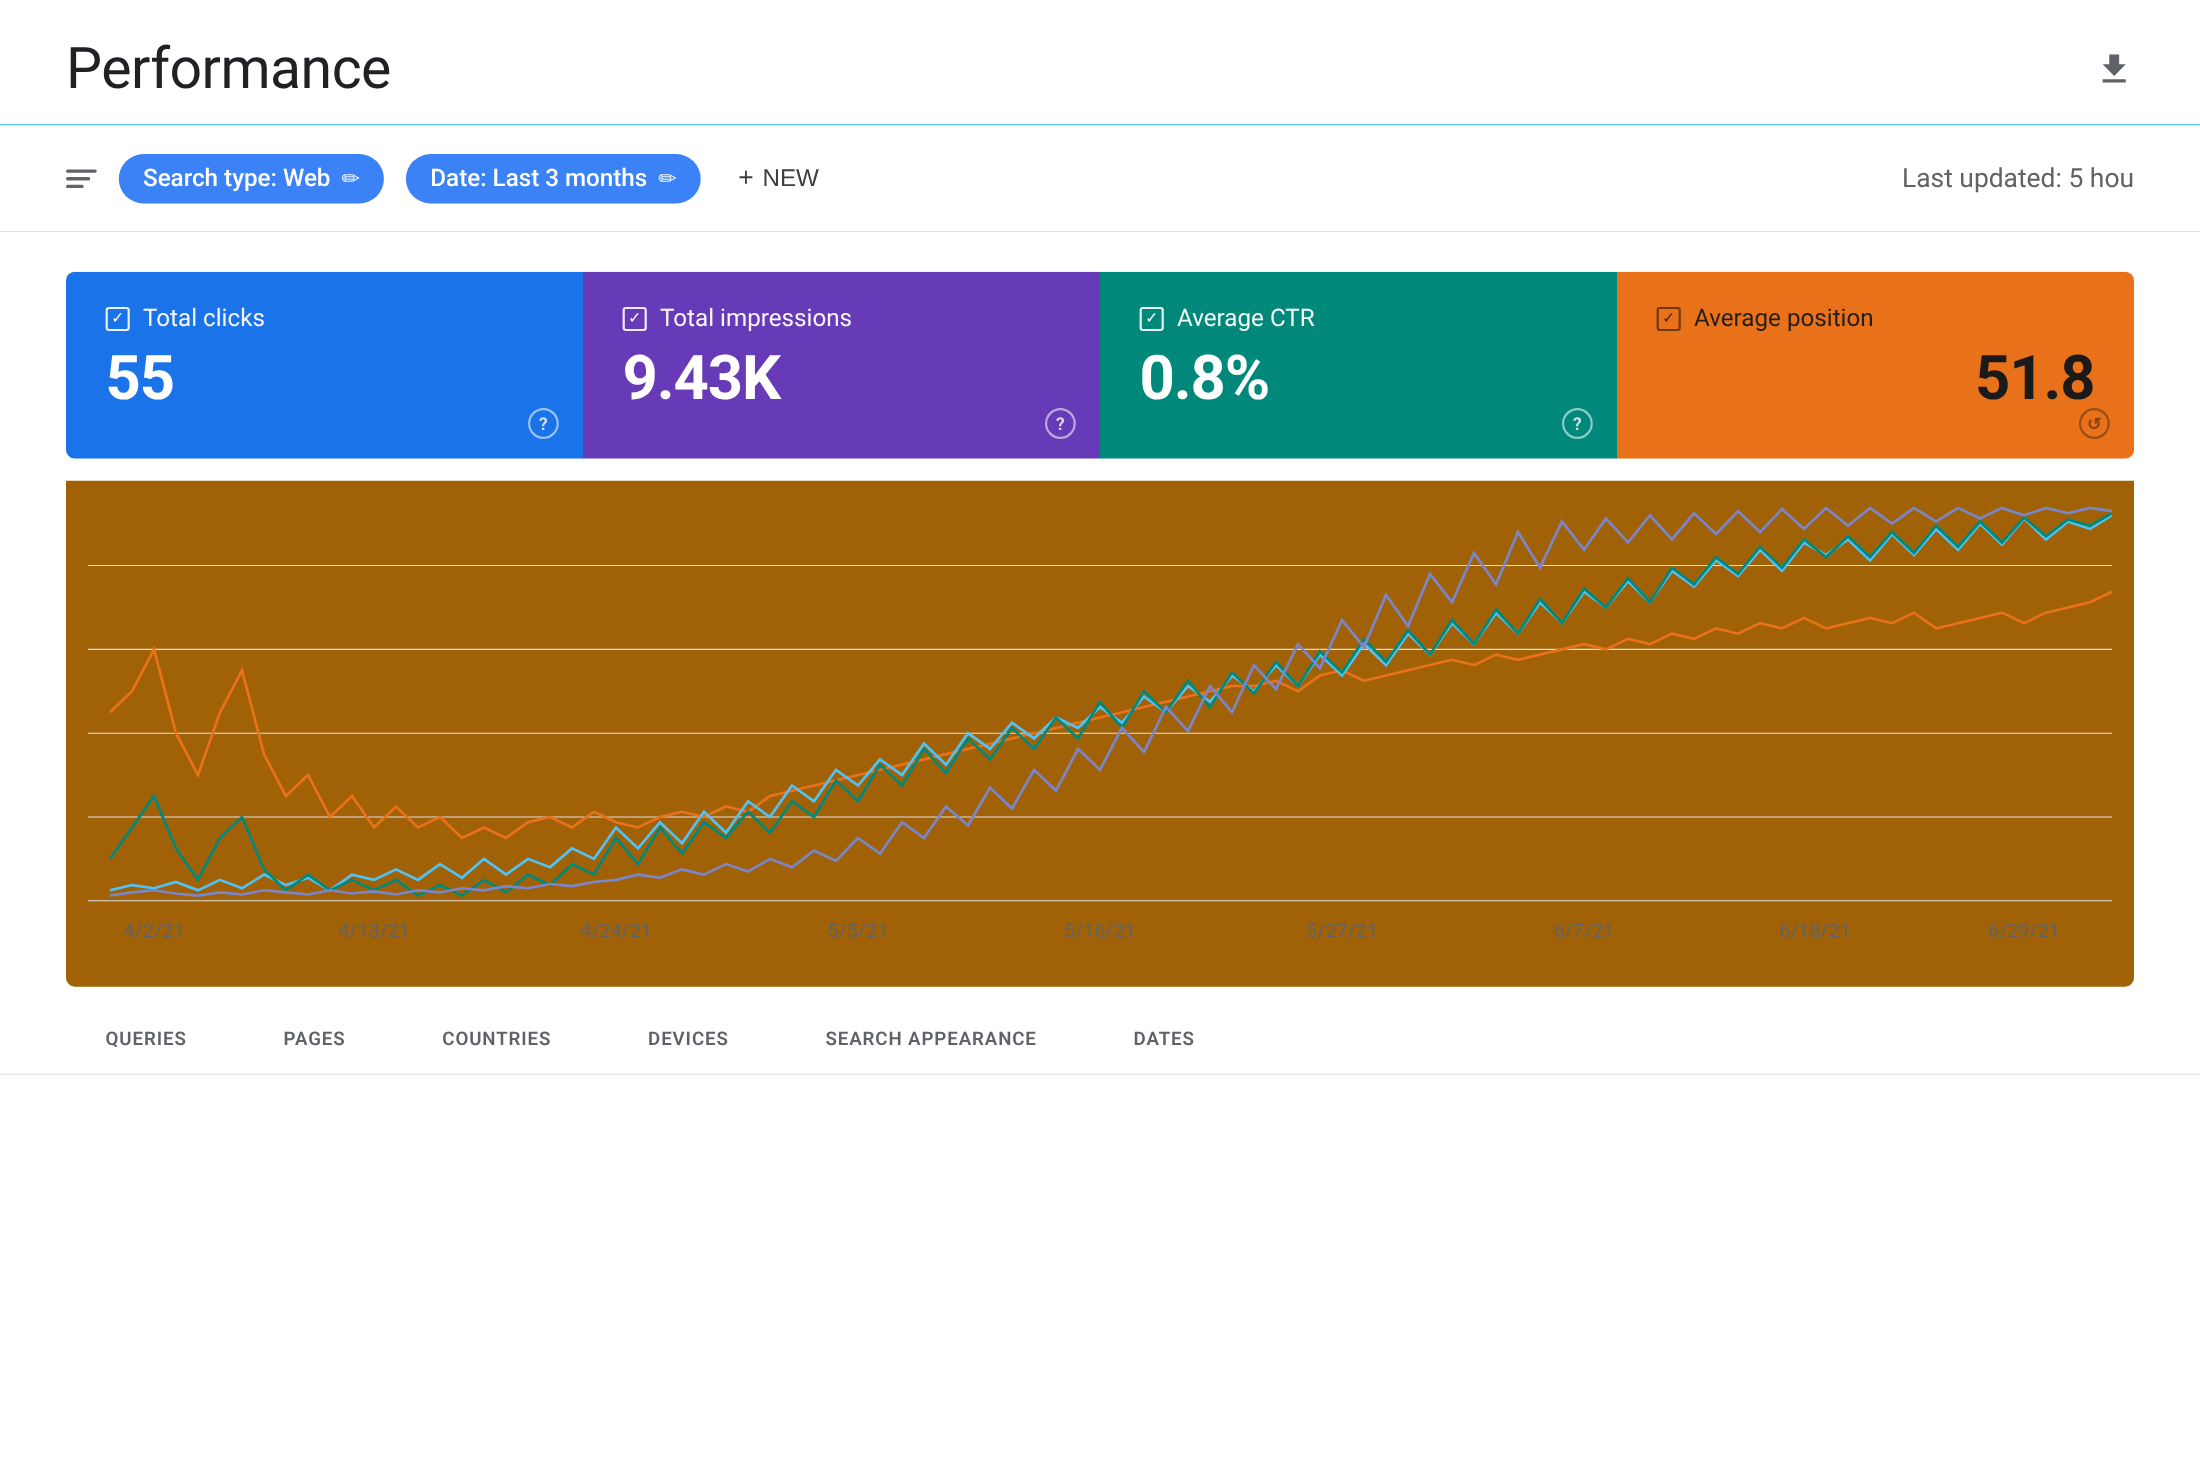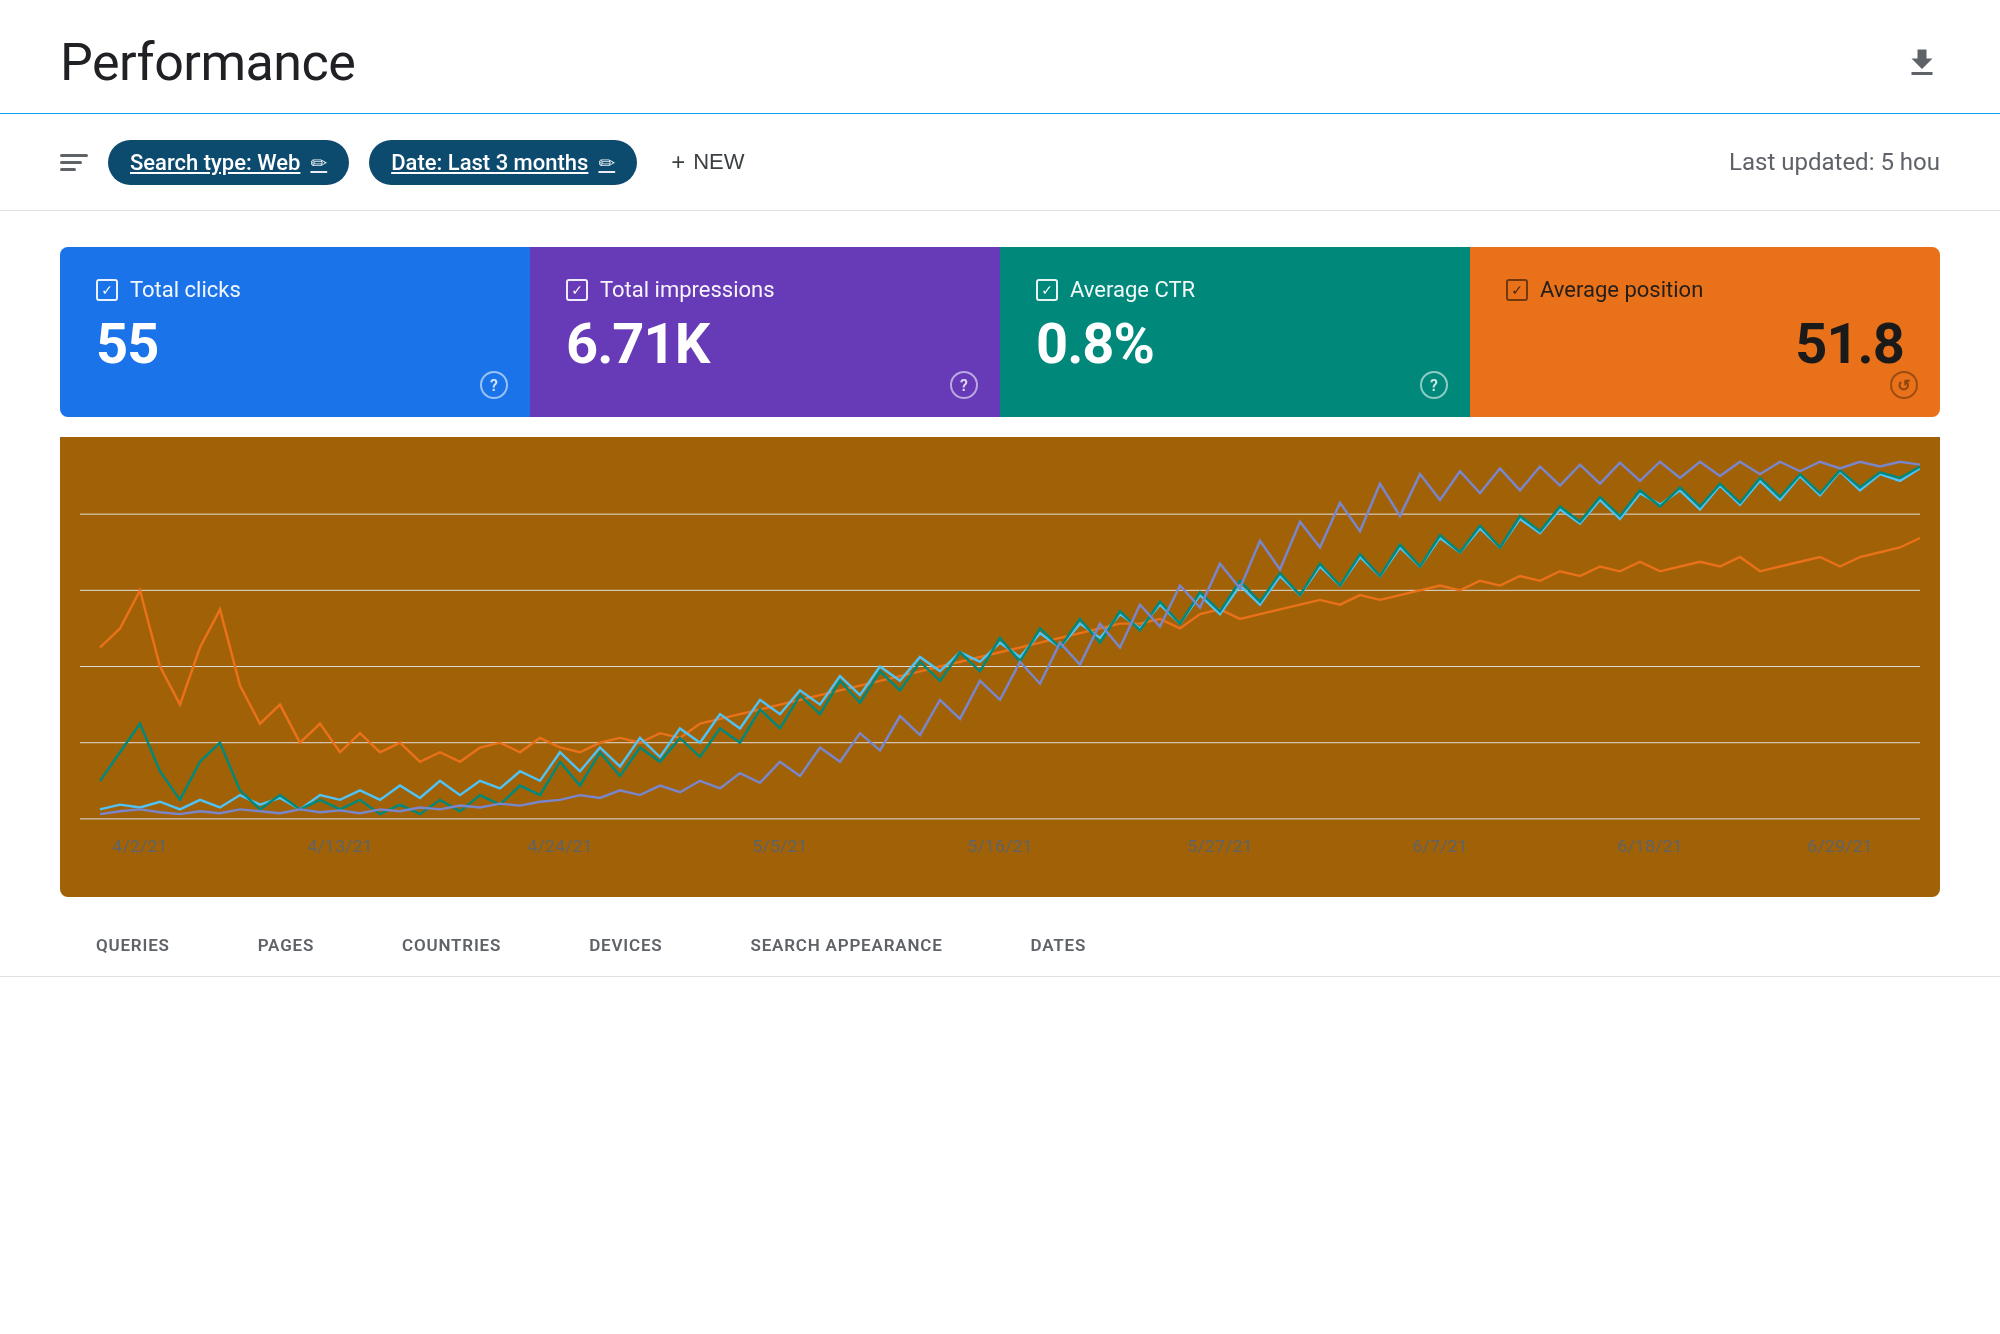--- a/index.html
+++ b/index.html
@@ -62,30 +62,29 @@
     .filter-icon span {
       display: block;
       background: #5f6368;
       border-radius: 2px;
     }
     .filter-icon span:nth-child(1) { width: 28px; height: 3px; }
     .filter-icon span:nth-child(2) { width: 22px; height: 3px; }
     .filter-icon span:nth-child(3) { width: 16px; height: 3px; }
     .chip {
       display: flex;
-      align-items: flex-end;
+      align-items: flex-start;
       gap: 10px;
-      background: #0c4a6e;
+      background: #3b82f6;
       color: #fff;
       border-radius: 24px;
       padding: 10px 22px;
       font-size: 22px;
       font-weight: 500;
       cursor: pointer;
-      text-decoration: underline;
     }
     .chip .edit-icon {
       font-size: 20px;
       opacity: 0.9;
     }
     .new-button {
       display: flex;
       align-items: center;
       gap: 8px;
       background: transparent;
@@ -256,21 +255,21 @@
       </div>
       <div class="metric-value">55</div>
       <div class="metric-help">?</div>
     </div>
 
     <div class="metric-card impressions">
       <div class="metric-label-row">
         <div class="metric-checkbox">✓</div>
         <span class="metric-label">Total impressions</span>
       </div>
-      <div class="metric-value">6.71K</div>
+      <div class="metric-value">9.43K</div>
       <div class="metric-help">?</div>
     </div>
 
     <div class="metric-card ctr">
       <div class="metric-label-row">
         <div class="metric-checkbox">✓</div>
         <span class="metric-label">Average CTR</span>
       </div>
       <div class="metric-value">0.8%</div>
       <div class="metric-help">?</div>

